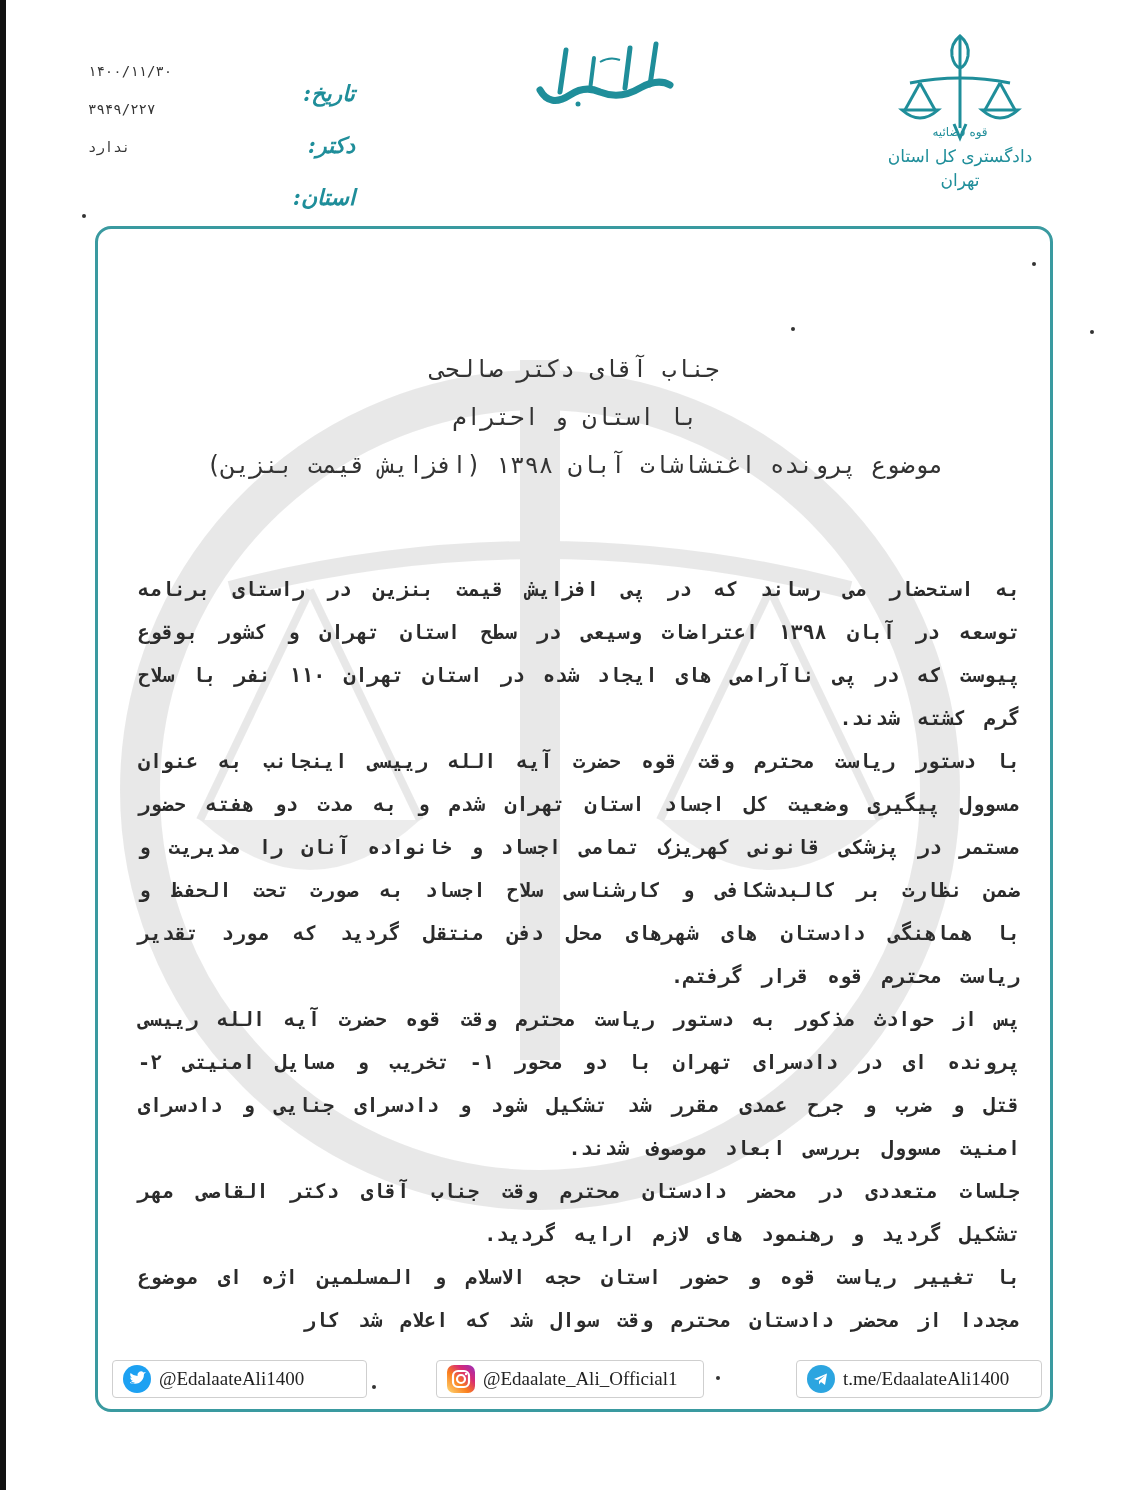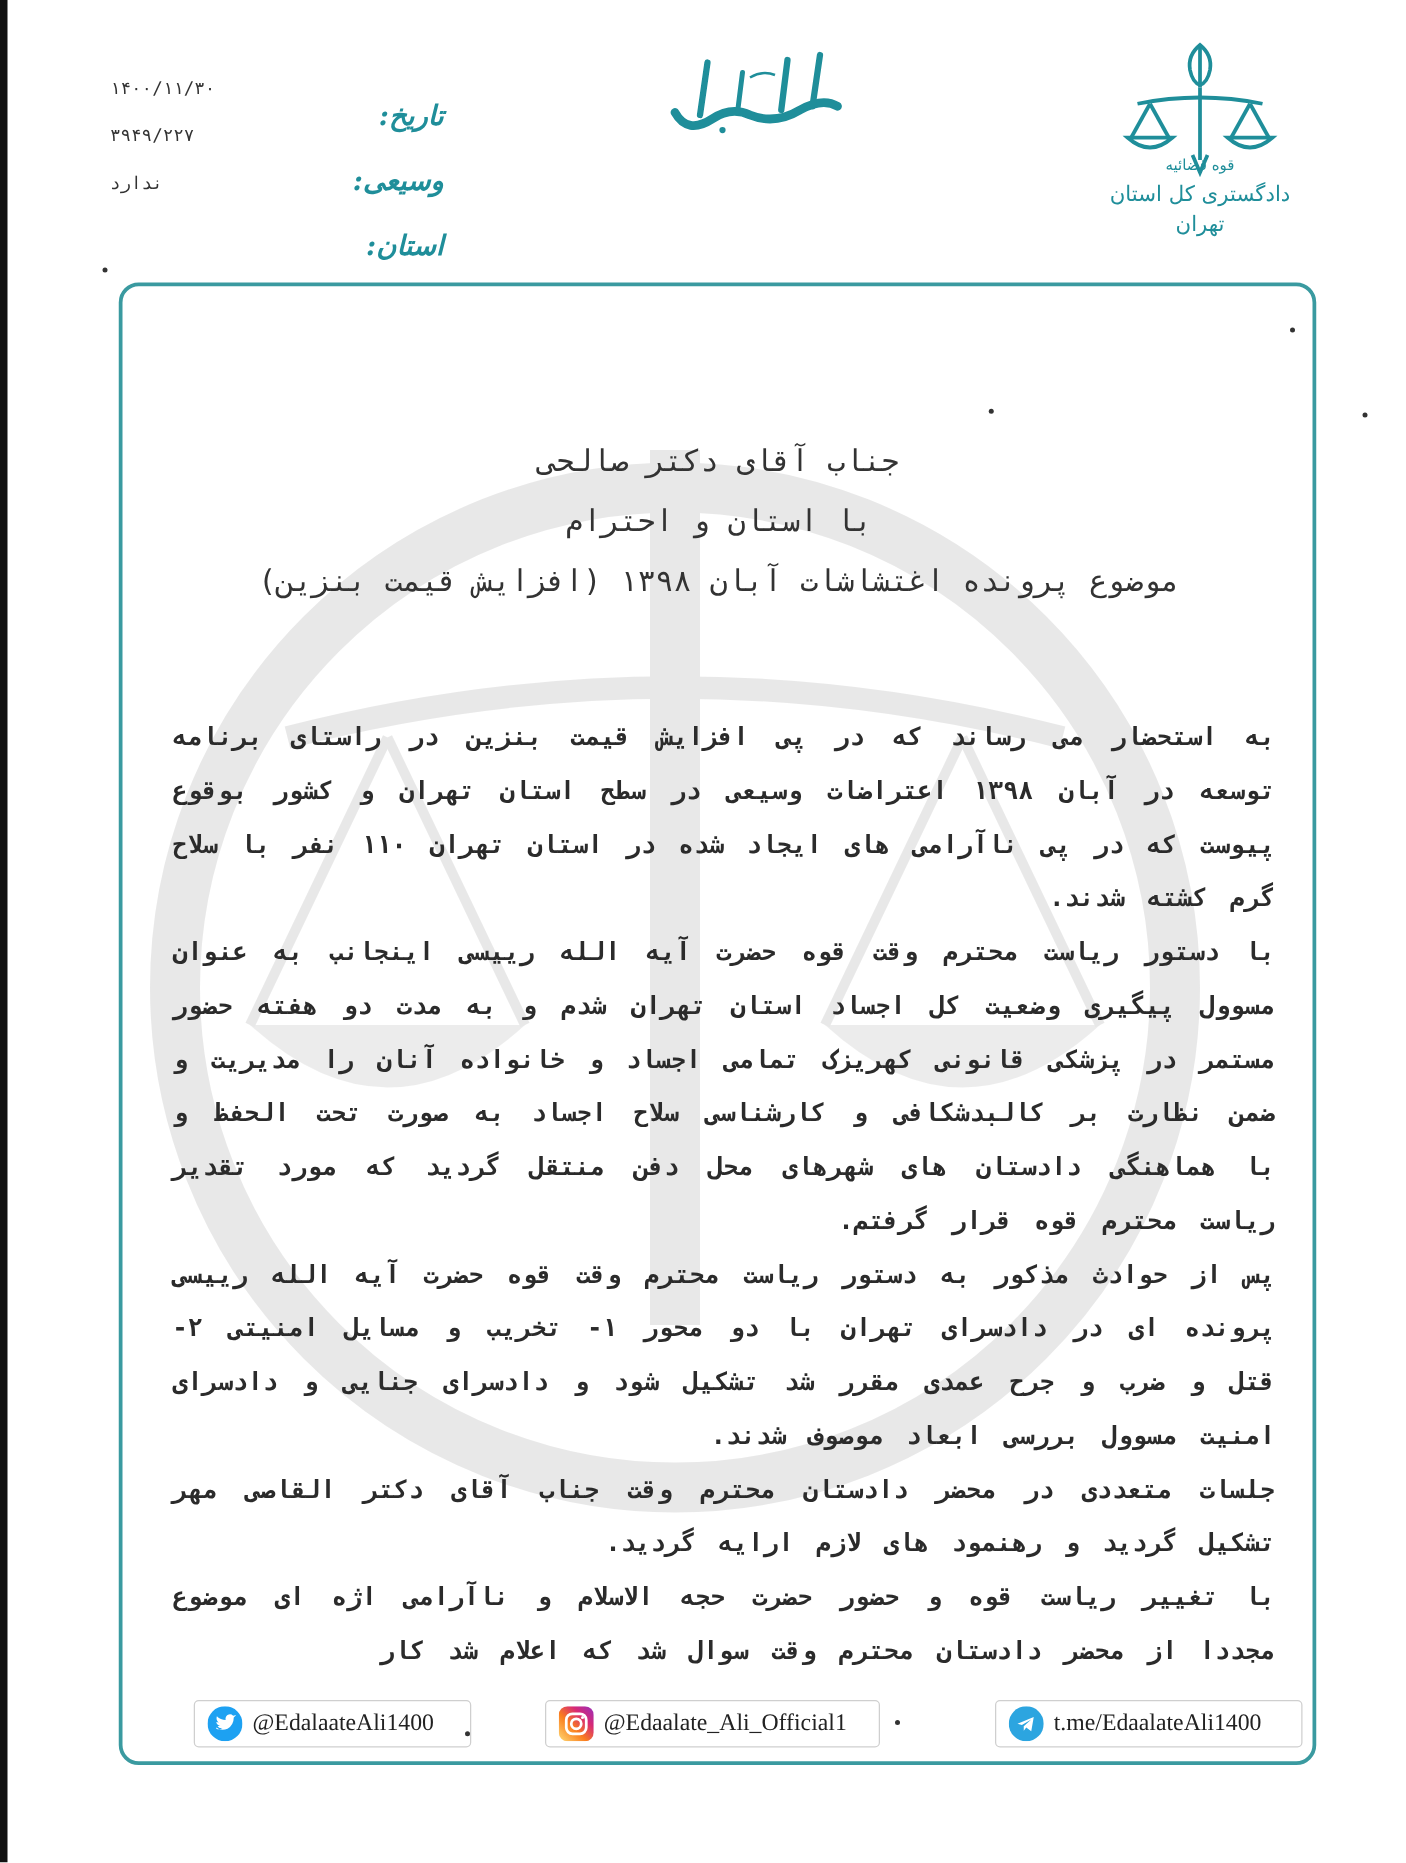--- a/index.html
+++ b/index.html
@@ -29,38 +29,38 @@
     
     .address { position: absolute; right: 140px; top: 345px; width: 820px; direction: rtl; text-align: right; }
     .address div { font-size: 24px; height: 48px; line-height: 48px; letter-spacing: 3px; color: #333; text-align: center; }
     
     .letter-body { position: absolute; left: 138px; top: 568px; width: 882px; direction: rtl; text-align: justify; text-align-last: right; }
     .letter-body p { margin: 0; font-size: 20px; font-weight: bold; line-height: 43px; letter-spacing: 2px; color: #2b2b2b; word-spacing: 6px; }
     
     .social { position: absolute; top: 1360px; height: 38px; border: 1px solid #cfcfcf; border-radius: 4px; display: flex; align-items: center; box-sizing: border-box; padding: 0 10px; background: #fff; }
     .social .label { font-family: "Liberation Serif", serif; font-size: 19px; color: #222; margin-left: 8px; white-space: nowrap; }
     .social svg { flex: none; }
-    .tw { left: 112px; width: 222px; margin-left: 43px; }
+    .tw { left: 112px; width: 255px; }
     .ig { left: 436px; width: 268px; }
     .tg { left: 796px; width: 246px; }
     .dot { position: absolute; width: 4px; height: 4px; background: #333; border-radius: 50%; }
   </style>
 </head>
 <body>
 
 <div class="left-edge"></div>
 
 <div class="meta-values">
   <div>۱۴۰۰/۱۱/۳۰</div>
   <div>۳۹۴۹/۲۲۷</div>
   <div>ندارد</div>
 </div>
 <div class="meta-labels">
   <div>تاریخ:</div>
-  <div>وسیعی:</div>
+  <div>دکتر:</div>
   <div>استان:</div>
 </div>
 
 <svg class="bismillah" viewBox="0 0 150 80">
   <title>بسمه تعالی</title>
   <path d="M10 60 Q20 78 40 65 Q55 55 70 62 Q90 70 110 58 Q128 48 140 55" fill="none" stroke="#1f8e9a" stroke-width="7" stroke-linecap="round"></path>
   <path d="M30 62 L36 20" stroke="#1f8e9a" stroke-width="5" stroke-linecap="round"></path>
   <path d="M60 60 L64 28" stroke="#1f8e9a" stroke-width="4" stroke-linecap="round"></path>
   <path d="M95 58 L100 18" stroke="#1f8e9a" stroke-width="5" stroke-linecap="round"></path>
   <path d="M120 55 L126 14" stroke="#1f8e9a" stroke-width="5" stroke-linecap="round"></path>
@@ -106,21 +106,21 @@
   <div>جناب آقای دکتر صالحی</div>
   <div>با استان و احترام</div>
   <div>موضوع پرونده اغتشاشات آبان ۱۳۹۸ (افزایش قیمت بنزین)</div>
 </div>
 
 <div class="letter-body">
   <p>به استحضار می رساند که در پی افزایش قیمت بنزین در راستای برنامه توسعه در آبان ۱۳۹۸ اعتراضات وسیعی در سطح استان تهران و کشور بوقوع پیوست که در پی ناآرامی های ایجاد شده در استان تهران ۱۱۰ نفر با سلاح گرم کشته شدند.</p>
   <p>با دستور ریاست محترم وقت قوه حضرت آیه الله رییسی اینجانب به عنوان مسوول پیگیری وضعیت کل اجساد استان تهران شدم و به مدت دو هفته حضور مستمر در پزشکی قانونی کهریزک تمامی اجساد و خانواده آنان را مدیریت و ضمن نظارت بر کالبدشکافی و کارشناسی سلاح اجساد به صورت تحت الحفظ و با هماهنگی دادستان های شهرهای محل دفن منتقل گردید که مورد تقدیر ریاست محترم قوه قرار گرفتم.</p>
   <p>پس از حوادث مذکور به دستور ریاست محترم وقت قوه حضرت آیه الله رییسی پرونده ای در دادسرای تهران با دو محور ۱- تخریب و مسایل امنیتی ۲- قتل و ضرب و جرح عمدی مقرر شد تشکیل شود و دادسرای جنایی و دادسرای امنیت مسوول بررسی ابعاد موصوف شدند.</p>
   <p>جلسات متعددی در محضر دادستان محترم وقت جناب آقای دکتر القاصی مهر تشکیل گردید و رهنمود های لازم ارایه گردید.</p>
-  <p>با تغییر ریاست قوه و حضور حضرت حجه الاسلام و ناآرامی اژه ای موضوع مجددا از محضر دادستان محترم وقت سوال شد که اعلام شد کار</p>
+  <p>با تغییر ریاست قوه و حضور استان حجه الاسلام و المسلمین اژه ای موضوع مجددا از محضر دادستان محترم وقت سوال شد که اعلام شد کار</p>
 </div>
 
 <div class="social tw">
   <svg width="28" height="28" viewBox="0 0 28 28">
     <circle cx="14" cy="14" r="14" fill="#1da1f2"></circle>
     <path d="M7 17 q4 3 9 1 q5 -3 5 -9 l2 -2 l-2.5 .5 q-2 -2 -4.5 -.5 q-2 1.5 -1.5 4 q-4 0 -7 -3 q-1 3 1.5 5 l-2 -.5 q.5 2.5 3 3 l-2 .5 q1.5 2 4 1.5 q-2.5 1.5 -5 .5z" fill="#fff"></path>
   </svg>
   <span class="label">@EdalaateAli1400</span>
 </div>
 <div class="social ig">

